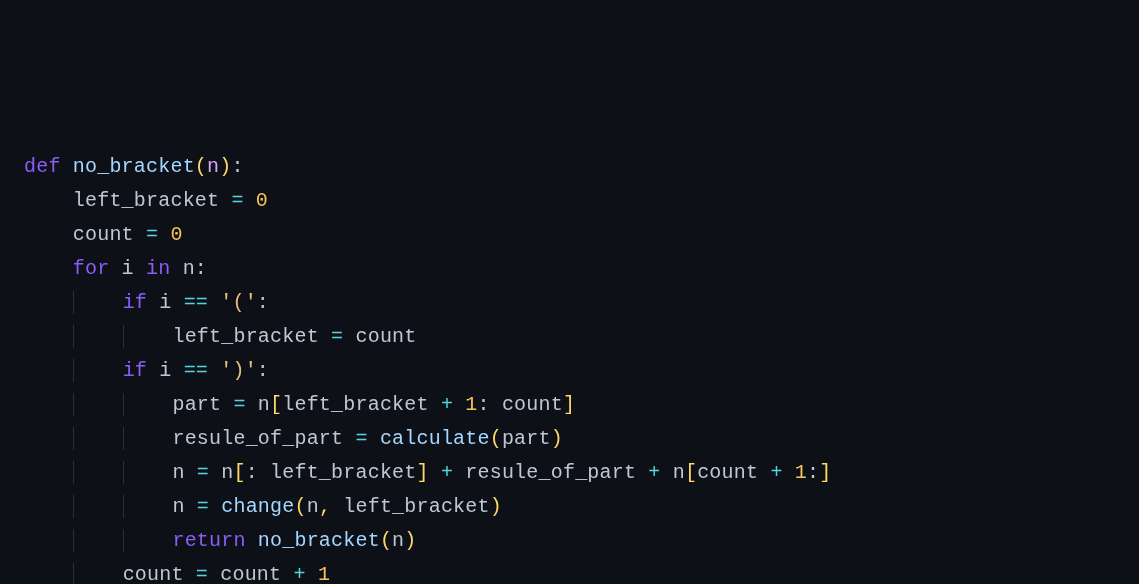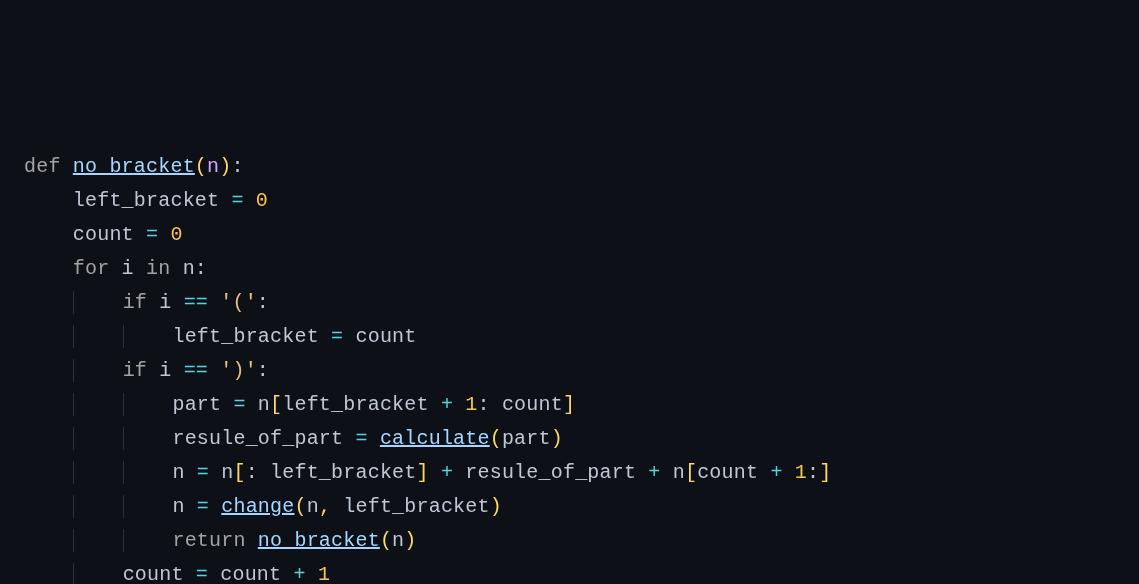--- a/index.html
+++ b/index.html
@@ -11,22 +11,22 @@
     line-height: 1.7;
     padding: 14px 24px;
     white-space: pre;
     width: 1139px;
     height: 584px;
     overflow: hidden;
     letter-spacing: 0.2px;
   }
   .line { position: relative; }
   .guide1 { border-left: 1px solid #2a3038; }
-  .tok-kw    { color: #a3a3a3; margin-top: 28px; } 
-  .tok-fn    { color: #a5d6ff; text-decoration: underline; } 
+  .tok-kw    { color: #8b5cf6; margin-top: 28px; } 
+  .tok-fn    { color: #a5d6ff; } 
   .tok-param { color: #d2a8ff; } 
   .tok-id    { color: #bfc7d5; text-align: center; } 
   .tok-op    { color: #56d4dd; } 
   .tok-cmp   { color: #56d4dd; } 
   .tok-num   { color: #f8c555; } 
   .tok-str   { color: #e5c07b; } 
   .tok-punc  { color: #ffd866; }
   .tok-paren { color: #ffd866; } 
   .tok-colon { color: #bfc7d5; }
 </style>

